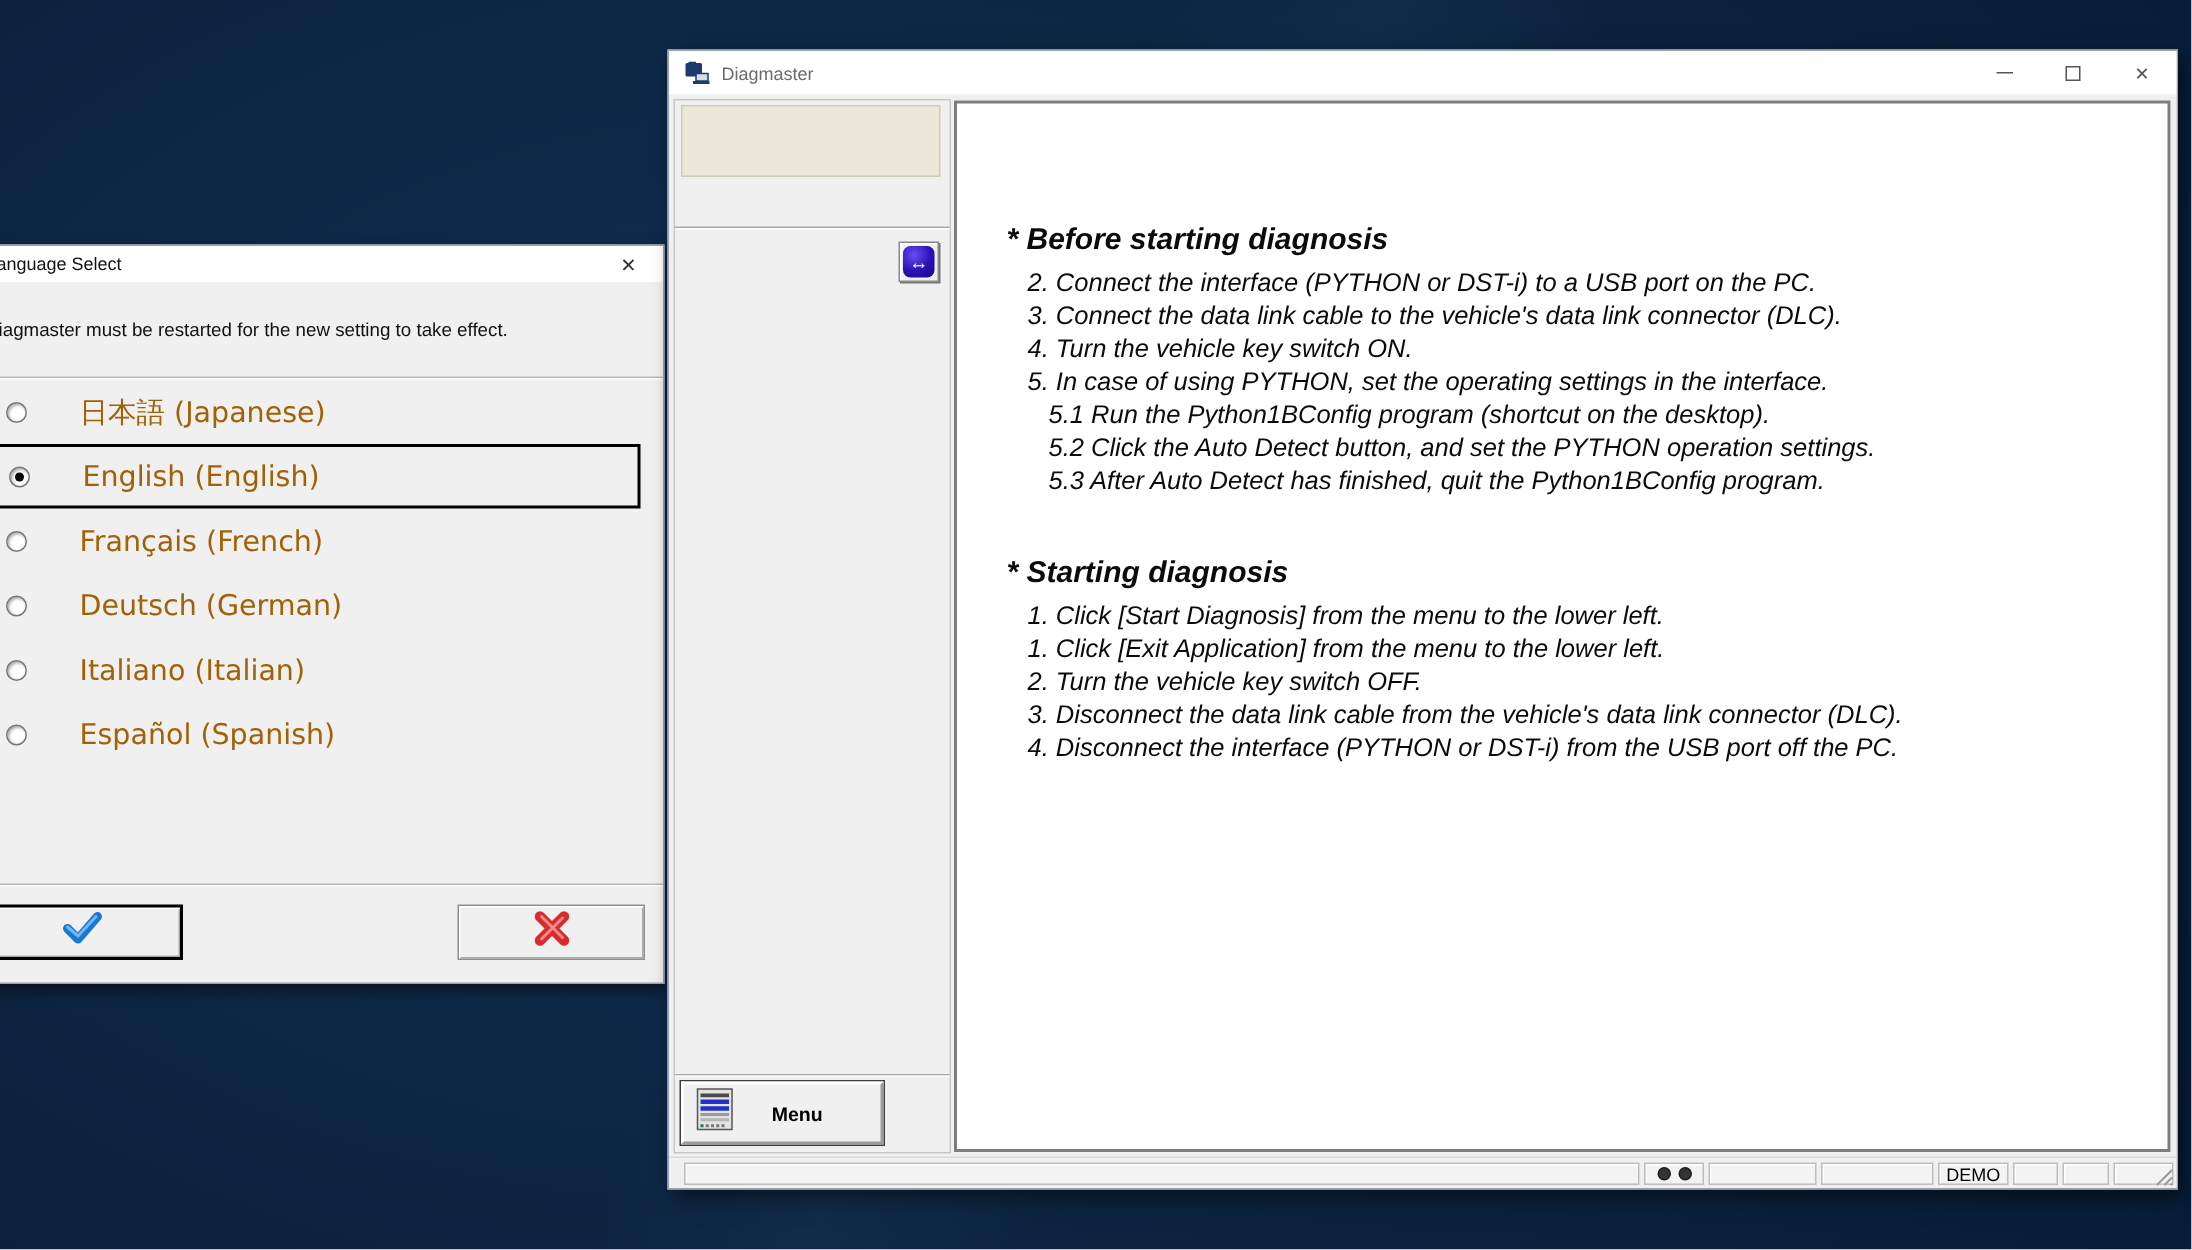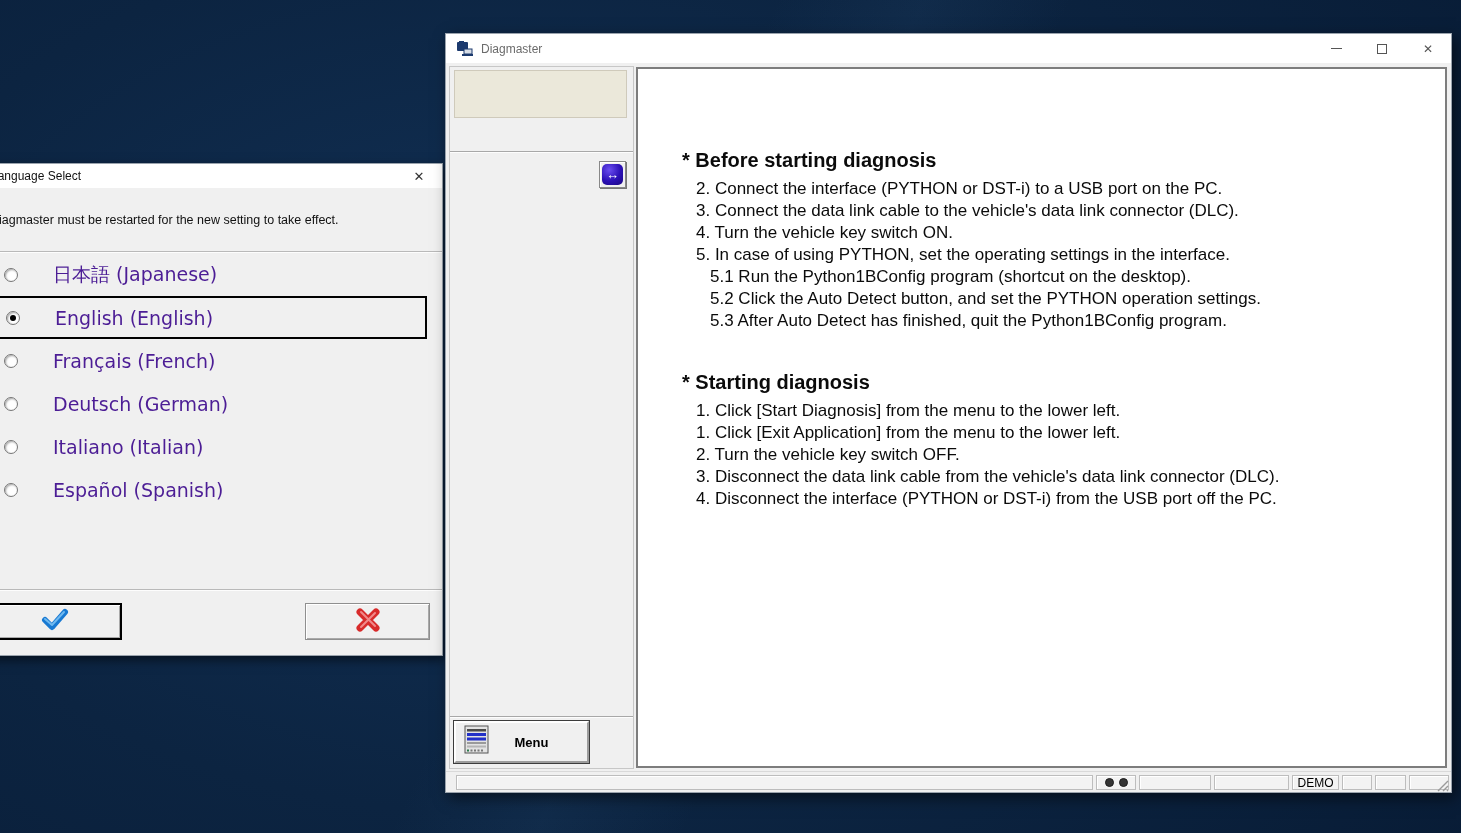--- a/index.html
+++ b/index.html
@@ -25,21 +25,21 @@
   .dialog-close{position:absolute;right:8px;top:0;width:30px;height:24px;display:flex;
     align-items:center;justify-content:center;color:#333;font-size:13px;cursor:default;}
   .dialog-message{height:64px;display:flex;align-items:center;font-size:12.5px;color:#111;
     padding-left:3px;border-bottom:1px solid #b9b9b9;box-shadow:0 1px 0 #fdfdfd;}
   .option-list{position:relative;height:338px;border-bottom:1px solid #b9b9b9;box-shadow:0 1px 0 #fdfdfd;padding-top:1px;}
   .option-row{position:relative;height:43px;display:flex;align-items:center;margin-right:15px;}
   .option-row.selected{border:2px solid #000;}
   .radio{width:14px;height:14px;border-radius:50%;background:#fff;border:1px solid #777;
     box-shadow:inset 1px 1px 2px rgba(0,0,0,.35);margin-left:17px;flex:none;position:relative;}
   .radio.checked::after{content:"";position:absolute;left:3px;top:3px;width:6px;height:6px;border-radius:50%;background:#000;}
-  .option-label{font-family:"DejaVu Sans",sans-serif;font-size:19px;color:#4c1d95;margin-left:35px;white-space:nowrap;}
+  .option-label{font-family:"DejaVu Sans",sans-serif;font-size:19px;color:#a16207;margin-left:35px;white-space:nowrap;}
   .dialog-buttons{position:relative;height:86px;}
   .dlg-btn{position:absolute;top:13px;height:37px;background:var(--chrome);
     border:1px solid #8f8f8f;box-shadow:inset 1px 1px 0 #ffffff, inset -1px -1px 0 #a9a9a9;
     display:flex;align-items:center;justify-content:center;cursor:default;}
   .dlg-btn.ok{left:0;width:135px;border:2px solid #000;}
   .dlg-btn.cancel{right:12px;width:125px;}
 
   
   .appwin{position:absolute;left:445px;top:33px;width:1007px;height:760px;
     background:var(--chrome);border:1px solid #9aa3ad;box-shadow:4px 5px 14px rgba(0,0,0,.55);}
@@ -69,21 +69,21 @@
   .sidebar-bottom-divider{position:absolute;left:0;right:0;bottom:50px;height:0;
     border-top:1px solid #a8a8a8;border-bottom:1px solid #fdfdfd;}
   .menu-btn{position:absolute;left:4px;bottom:5px;width:135px;height:42px;background:var(--chrome);
     box-shadow:0 0 0 1px #3c3c3c;border:2px solid;border-color:#ffffff #9c9c9c #9c9c9c #ffffff;
     display:flex;align-items:center;cursor:default;}
   .menu-icon{margin-left:8px;flex:none;}
   .menu-label{flex:1;text-align:center;font-size:13px;font-weight:bold;color:#000;padding-right:14px;}
 
   .content-panel{position:absolute;left:190px;top:4px;width:811px;bottom:3px;background:#ffffff;
     border:2px solid #7d7d7d;overflow:hidden;}
-  .doc{padding:78px 20px 0 44px;color:#0b0b0b;}
+  .doc{padding:78px 20px 0 33px;color:#0b0b0b;font-style:italic;}
   .doc-heading{font-size:20px;font-weight:bold;line-height:26px;margin-bottom:5px;white-space:nowrap;}
   .doc-line{font-size:17px;line-height:22px;white-space:nowrap;}
   .ind1{padding-left:14px;}
   .ind2{padding-left:38px;}
   .ind3{padding-left:28px;}
   .sec-gap1{margin-top:37px;}
   .sec-gap2{margin-top:45px;}
 
   .statusbar{position:absolute;left:0;right:0;bottom:0;height:21px;background:var(--chrome);
     border-top:1px solid #d9d9d9;}

